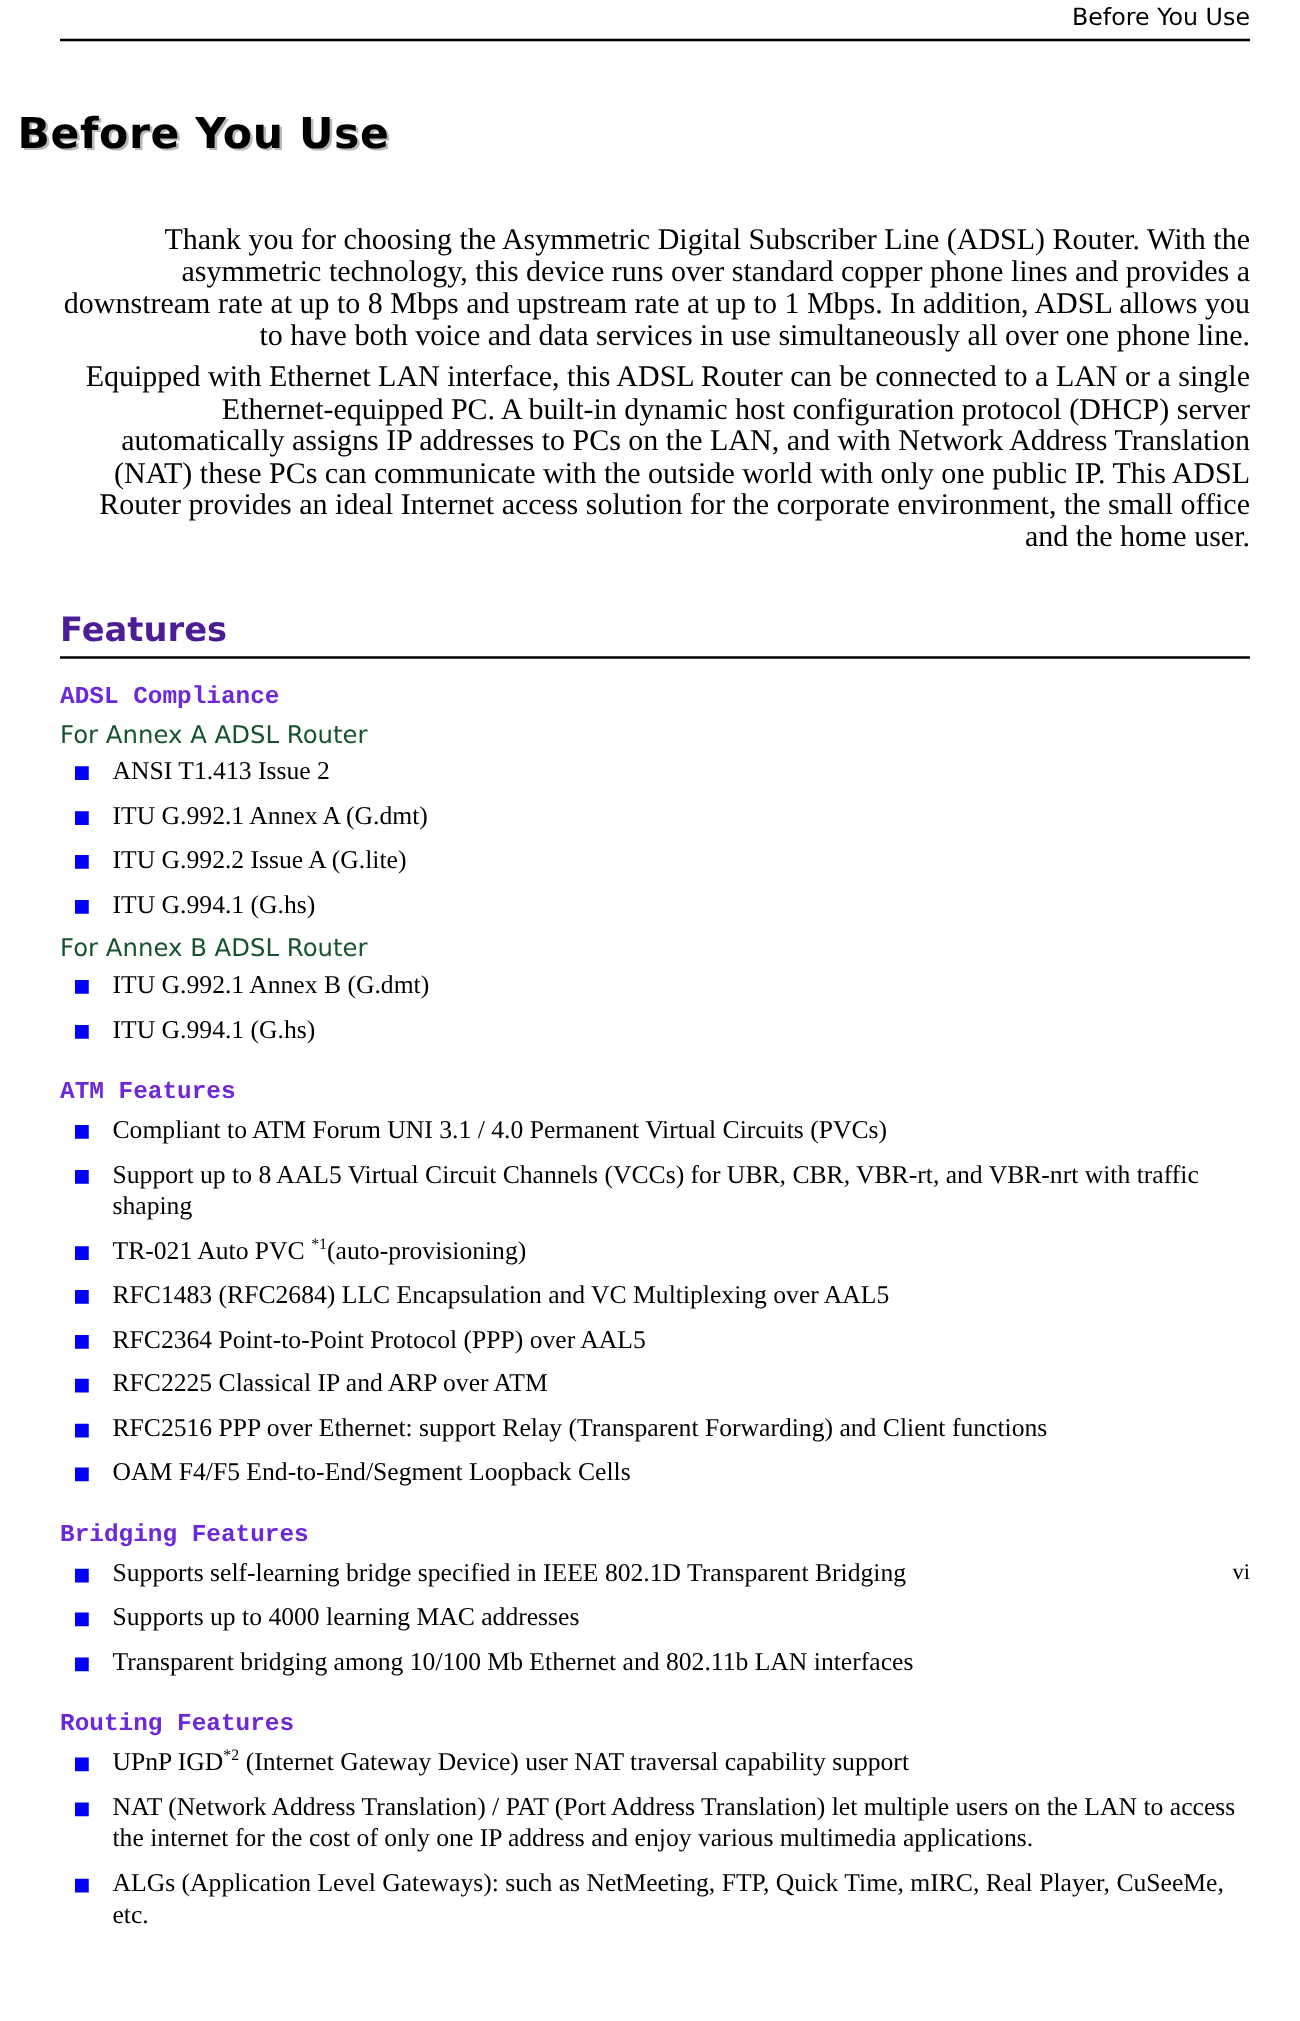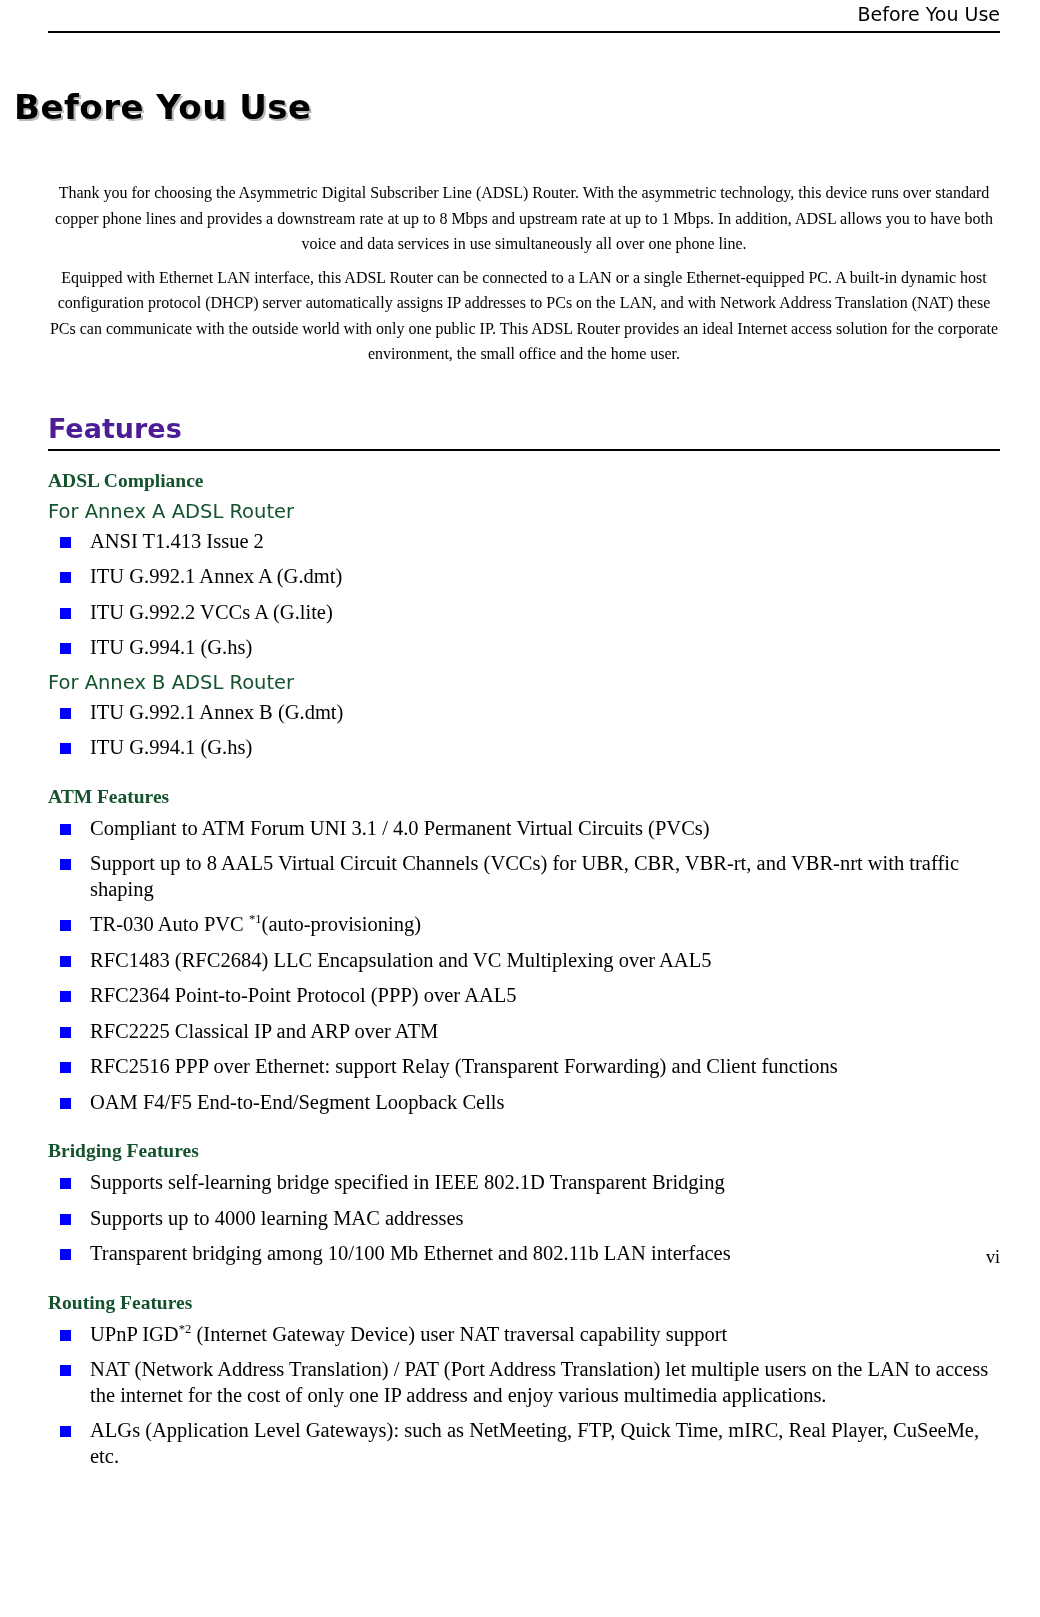--- a/index.html
+++ b/index.html
@@ -66,23 +66,23 @@
   .content {
     position: absolute;
     top: 180px;
     left: 48px;
     width: 952px;
   }
 
   p.body-para {
     margin: 0 0 8px 0;
     font-family: "Liberation Serif", "DejaVu Serif", serif;
-    font-size: 16px;
+    font-size: 24px;
     line-height: 25.5px;
-    text-align: center;
+    text-align: right;
   }
 
   
   .section-heading-wrap {
     margin-top: 46px;
     margin-bottom: 18px;
   }
   .section-heading {
     font-family: "DejaVu Sans", "Liberation Sans", sans-serif;
     font-weight: bold;
@@ -92,26 +92,26 @@
     margin: 0;
     padding-bottom: 4px;
   }
   .section-rule {
     border-top: 2px solid #000000;
     width: 952px;
   }
 
   
   .sub-heading {
-    font-family: Liberation Serif, serif;
+    font-family: Liberation Mono, monospace;
     font-weight: bold;
     font-size: 19.5px;
     line-height: 24px;
     margin: 0 0 7px 0;
-    color: #14532d;
+    color: #6d28d9;
   }
   .sub-heading.spaced {
     margin-top: 24px;
   }
   .plain-sub {
     font-family: "DejaVu Sans", "Liberation Sans", sans-serif;
     font-weight: normal;
     font-size: 19.5px;
     line-height: 24px;
     margin: 0 0 5px 0;
@@ -196,21 +196,21 @@
       <li>
         <span class="bullet-square"></span>
         <span class="li-text">ANSI T1.413 Issue 2</span>
       </li>
       <li>
         <span class="bullet-square"></span>
         <span class="li-text">ITU G.992.1 Annex A (G.dmt)</span>
       </li>
       <li>
         <span class="bullet-square"></span>
-        <span class="li-text">ITU G.992.2 VCCs A (G.lite)</span>
+        <span class="li-text">ITU G.992.2 Issue A (G.lite)</span>
       </li>
       <li>
         <span class="bullet-square"></span>
         <span class="li-text">ITU G.994.1 (G.hs)</span>
       </li>
     </ul>
 
     <div class="plain-sub spaced">For Annex B ADSL Router</div>
 
     <ul class="bullets">
@@ -230,21 +230,21 @@
       <li>
         <span class="bullet-square"></span>
         <span class="li-text">Compliant to ATM Forum UNI 3.1 / 4.0 Permanent Virtual Circuits (PVCs)</span>
       </li>
       <li>
         <span class="bullet-square"></span>
         <span class="li-text">Support up to 8 AAL5 Virtual Circuit Channels (VCCs) for UBR, CBR, VBR-rt, and VBR-nrt with traffic shaping</span>
       </li>
       <li>
         <span class="bullet-square"></span>
-        <span class="li-text">TR-030 Auto PVC </span><sup class="note-ref">*1</sup><span class="li-text">(auto-provisioning)</span>
+        <span class="li-text">TR-021 Auto PVC </span><sup class="note-ref">*1</sup><span class="li-text">(auto-provisioning)</span>
       </li>
       <li>
         <span class="bullet-square"></span>
         <span class="li-text">RFC1483 (RFC2684) LLC Encapsulation and VC Multiplexing over AAL5</span>
       </li>
       <li>
         <span class="bullet-square"></span>
         <span class="li-text">RFC2364 Point-to-Point Protocol (PPP) over AAL5</span>
       </li>
       <li>

